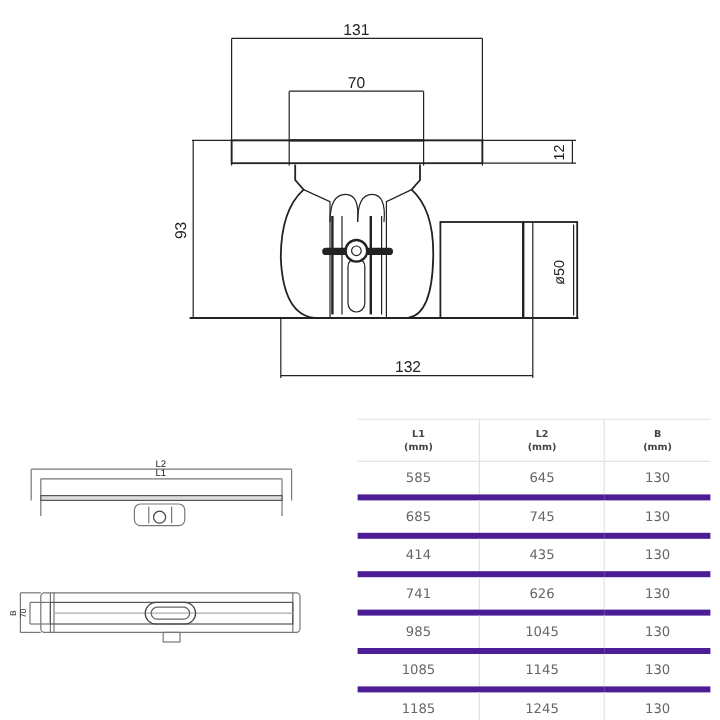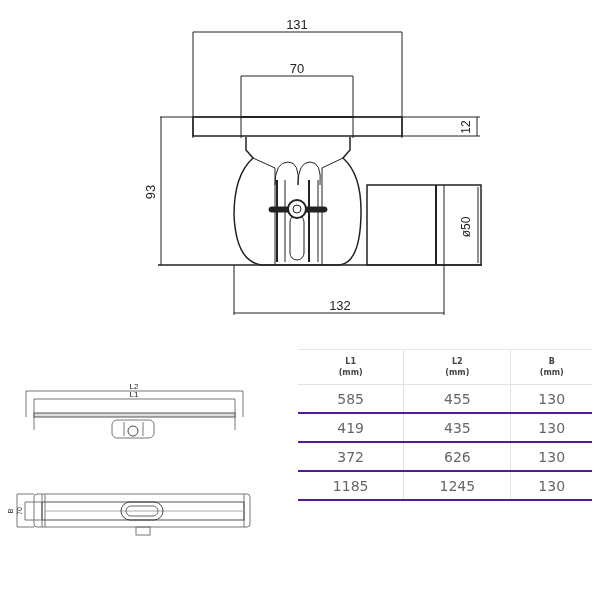--- a/index.html
+++ b/index.html
@@ -2,21 +2,21 @@
 <html><head>
 <meta charset="utf-8">
 <style>
   html,body{margin:0;padding:0;background:#fff;}
   body{width:600px;height:600px;position:relative;overflow:hidden;font-family:"Liberation Sans",sans-serif;}
   svg{position:absolute;left:0;top:0;}
   .spec-table{position:absolute;left:298px;top:349px;width:294px;border-collapse:collapse;font-family:"DejaVu Sans",sans-serif;}
   .spec-table th,.spec-table td{text-align:center;color:#555;border-left:1px solid #e2e2e2;}
   .spec-table th:first-child,.spec-table td:first-child{border-left:none;}
   .spec-table th{font-size:8px;font-weight:bold;height:32px;line-height:11px;border-top:1px solid #e6e6e6;border-bottom:1px solid #e2e2e2;color:#444;}
-  .spec-table td{font-size:14px;height:25px;border-bottom:2px solid #4c1d95;color:#666;}
+  .spec-table td{font-size:11px;height:25px;border-bottom:5px solid #4c1d95;color:#666;}
   .dimtxt{font-family:"Liberation Sans",sans-serif;fill:#222;}
 </style>
 </head>
 <body>
 
 <svg width="600" height="600" viewBox="0 0 600 600">
 
   <g stroke="#222" fill="none" stroke-width="1">
 
     <line x1="193" y1="32" x2="193" y2="138"></line>
@@ -112,31 +112,46 @@
   <thead>
     <tr>
       <th><span>L1</span><br><span>(mm)</span></th>
       <th><span>L2</span><br><span>(mm)</span></th>
       <th><span>B</span><br><span>(mm)</span></th>
     </tr>
   </thead>
   <tbody>
     <tr>
         <td>585</td>
-        <td>455</td>
+        <td>645</td>
         <td>130</td>
       </tr>
     <tr>
-        <td>419</td>
+        <td>685</td>
+        <td>745</td>
+        <td>130</td>
+      </tr>
+    <tr>
+        <td>414</td>
         <td>435</td>
         <td>130</td>
       </tr>
     <tr>
-        <td>372</td>
+        <td>741</td>
         <td>626</td>
+        <td>130</td>
+      </tr>
+    <tr>
+        <td>985</td>
+        <td>1045</td>
+        <td>130</td>
+      </tr>
+    <tr>
+        <td>1085</td>
+        <td>1145</td>
         <td>130</td>
       </tr>
     <tr>
         <td>1185</td>
         <td>1245</td>
         <td>130</td>
       </tr>
   </tbody>
 </table>
 

